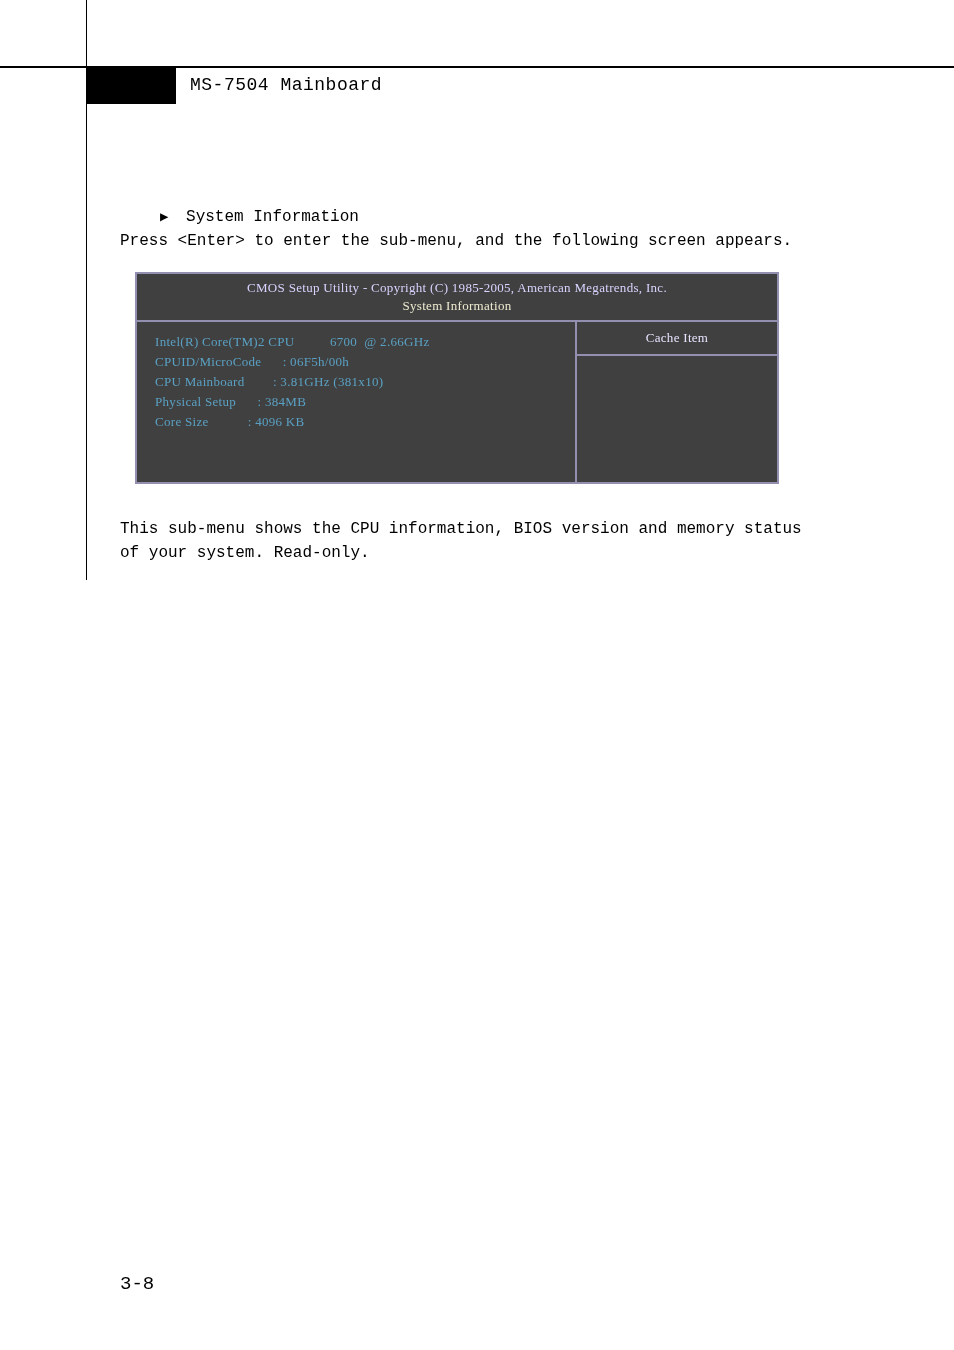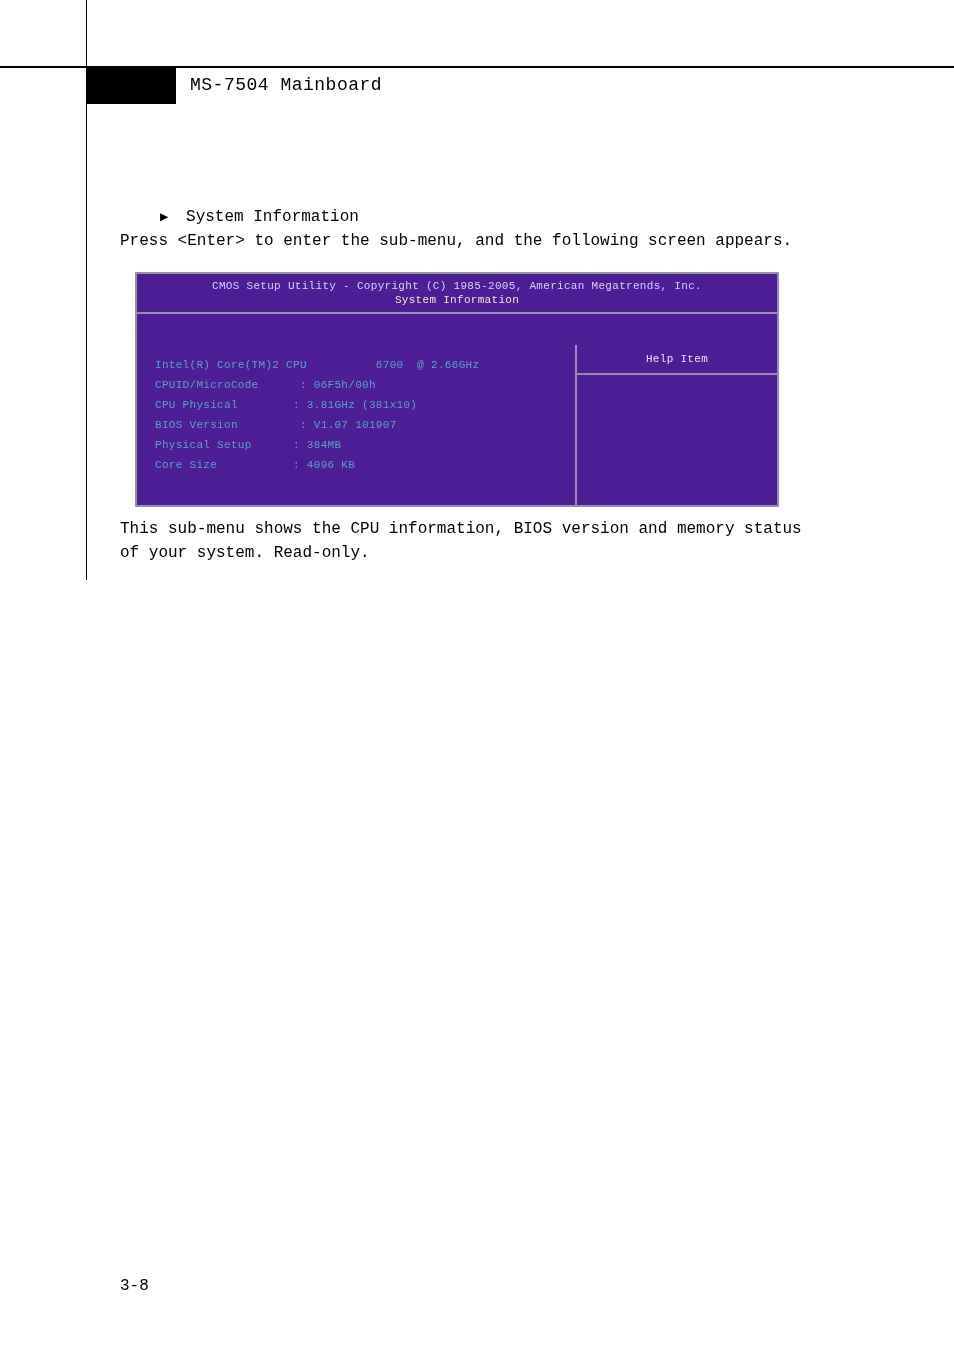--- a/index.html
+++ b/index.html
@@ -58,50 +58,49 @@
   }
   .arrow-line { top: 205px; margin-left: 40px; }
   .arrow { font-size: 14px; margin-right: 8px; }
   .press-line  { top: 229px; }
   .desc-line   { top: 517px; }
   .desc-line2  { top: 541px; }
   .pagenum {
     position: absolute;
     left: 120px;
     bottom: 55px;
-    font-size: 16px;
+    font-size: 19px;
   }
 
   
   .bios {
     position: absolute;
     left: 135px;
     top: 272px;
     width: 640px;
     border: 2px solid #938fb0;
-    background: #4c1d95;
-    font-family: Liberation Mono, monospace;
-    font-size: 11px;
+    background: #404040;
+    font-family: Liberation Serif, serif;
+    font-size: 13px;
     letter-spacing: 0.3px;
   }
   .bios-header {
     text-align: center;
     padding: 6px 4px 2px;
     color: #d8d4ff;
   }
   .bios-subtitle {
     text-align: center;
     color: #efebd0;
     padding-bottom: 6px;
     border-bottom: 2px solid #938fb0;
   }
   .bios-body {
     display: flex;
     min-height: 160px;
-    margin-top: 31px;
   }
   .bios-left {
     flex: 1;
     padding: 10px 10px 16px 18px;
     color: #5aa0c3;
   }
   .bios-right {
     width: 200px;
     border-left: 2px solid #938fb0;
     color: #d6d2ff;
@@ -137,27 +136,26 @@
   </div>
   <div class="body-text press-line">Press &lt;Enter&gt; to enter the sub-menu, and the following screen appears.</div>
 
   <div class="bios">
     <div class="bios-header">CMOS Setup Utility - Copyright (C) 1985-2005, American Megatrends, Inc.</div>
     <div class="bios-subtitle">System Information</div>
     <div class="bios-body">
       <div class="bios-left">
         <div class="info-row">Intel(R) Core(TM)2 CPU          6700  @ 2.66GHz</div>
         <div class="info-row"><span class="lbl">CPUID/MicroCode</span><span class="sep">      : </span><span class="val">06F5h/00h</span></div>
-        <div class="info-row"><span class="lbl">CPU Physical</span><span class="sep">        : </span><span class="val">3.81GHz (381x10)</span></div>
-        <div class="info-row"><span class="lbl">BIOS Version</span><span class="sep">         : </span><span class="val">V1.07 101907</span></div>
+        <div class="info-row"><span class="lbl">CPU Mainboard</span><span class="sep">        : </span><span class="val">3.81GHz (381x10)</span></div>
         <div class="info-row"><span class="lbl">Physical Setup</span><span class="sep">      : </span><span class="val">384MB</span></div>
         <div class="info-row"><span class="lbl">Core Size</span><span class="sep">           : </span><span class="val">4096 KB</span></div>
       </div>
       <div class="bios-right">
-        <div class="help-item">Help Item</div>
+        <div class="help-item">Cache Item</div>
       </div>
     </div>
   </div>
 
   <div class="body-text desc-line2">of your system. Read-only.</div>
   <div class="body-text desc-line">This sub-menu shows the CPU information, BIOS version and memory status</div>
 
   <div class="pagenum">3-8</div>
 </div>
 

